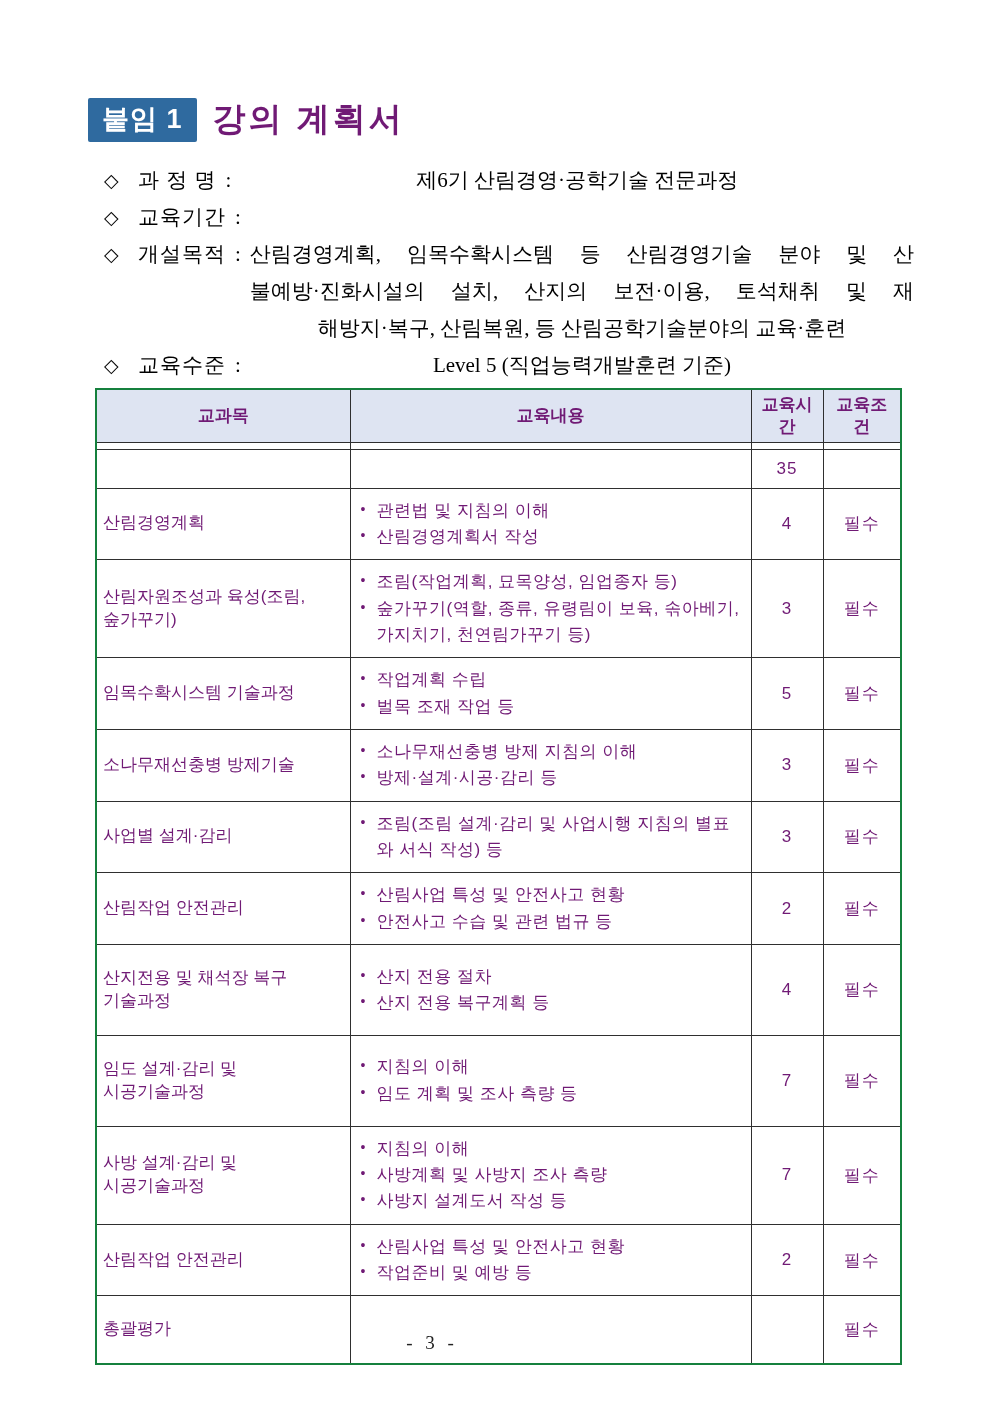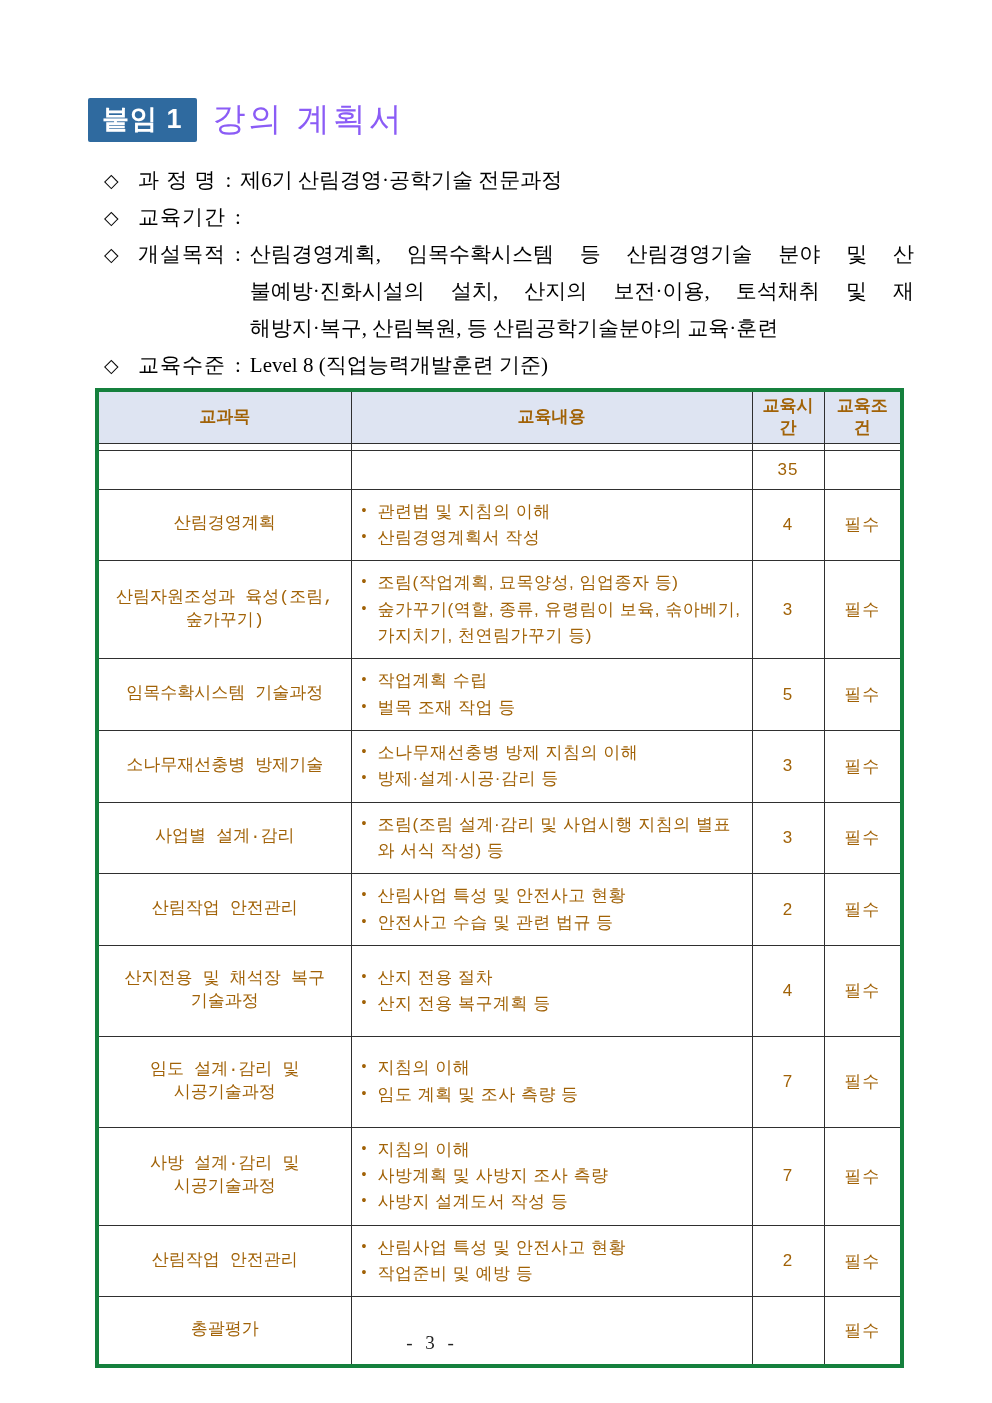--- a/index.html
+++ b/index.html
@@ -19,56 +19,56 @@
   }
   .badge {
     background: #2f6a9f; color: #fff;
     font-family: "Liberation Sans", "DejaVu Sans", sans-serif;
     font-weight: bold; font-size: 27px;
     padding: 8px 14px 9px 14px; border-radius: 2px;
     letter-spacing: 1px; line-height: 1;
   }
   .doc-title {
     font-family: "Liberation Sans", "DejaVu Sans", sans-serif;
-    font-weight: normal; font-size: 33px; letter-spacing: 3px; color: #8b5cf6;
+    font-weight: bold; font-size: 33px; letter-spacing: 3px; color: #701a75;
   }
 
   
   .info-list { position: absolute; top: 162px; left: 104px; width: 810px; }
   .info-item { display: flex; align-items: flex-start; font-size: 21px; line-height: 37px; }
   .info-diamond { width: 34px; flex: 0 0 34px; font-size: 19px; }
   .info-label { flex: 0 0 auto; letter-spacing: 1px; white-space: nowrap; }
   .info-sep { flex: 0 0 auto; padding: 0 9px 0 9px; }
   .info-value { flex: 1 1 auto; }
   .info-value.nowrap { white-space: nowrap; }
-  .info-line { line-height: 37px; }
+  .info-line { line-height: 37px; text-align: center; }
   .info-line.justified { text-align: justify; text-align-last: justify; font-family: Liberation Serif, serif; }
 
   
   .course-table-wrap { position: absolute; top: 388px; left: 95px; }
   table.course-table {
     border-collapse: collapse; table-layout: fixed; width: 805px;
     font-family: "Liberation Sans", "DejaVu Sans", sans-serif;
-    font-size: 17px; color: #a16207;
-    border: 4px solid #15803d;
+    font-size: 17px; color: #701a75;
+    border: 2px solid #15803d;
   }
   table.course-table th, table.course-table td {
     border: 1px solid #2f2f2f;
   }
   thead th {
     background: #dee4f2;
     font-weight: bold; font-size: 17px;
     text-align: center; vertical-align: middle;
     height: 53px; white-space: pre-line; line-height: 1.3;
     border-bottom: 2px solid #000;
   }
   tr.spacer-row td { height: 7px; padding: 0; border-top: none; }
   td.cell-subject {
-    text-align: center; vertical-align: middle;
-    white-space: pre-line; line-height: 1.35; padding: 22px 6px; font-family: Liberation Mono, monospace;
+    vertical-align: middle;
+    white-space: pre-line; line-height: 1.35; padding: 22px 6px;
   }
   td.cell-content { vertical-align: middle; padding: 9px 10px; }
   .content-item { display: flex; align-items: flex-start; line-height: 1.55; }
   .content-bullet { flex: 0 0 16px; font-size: 14px; padding-top: 1px; text-align: left; }
   .content-text { flex: 1 1 auto; letter-spacing: 0.5px; }
   td.cell-hours, td.cell-condition {
     text-align: center; vertical-align: middle; padding: 16px 2px; letter-spacing: 1px;
   }
   tr.course-row { min-height: 56px; }
   tr.total-row td { height: 39px; padding-top: 5px; padding-bottom: 5px; }
@@ -115,21 +115,21 @@
           <div class="info-line justified">불예방·진화시설의 설치, 산지의 보전·이용, 토석채취 및 재</div>
           <div class="info-line">해방지·복구, 산림복원, 등 산림공학기술분야의 교육·훈련</div>
         </span>
     </div>
 
     <div class="info-item">
       <span class="info-diamond">◇</span>
       <span class="info-label">교육수준</span>
       <span class="info-sep">:</span>
       <span class="info-value nowrap">
-          <div class="info-line">Level 8 (직업능력개발훈련 기준)</div>
+          <div class="info-line">Level 5 (직업능력개발훈련 기준)</div>
         </span>
     </div>
   </div>
 
   <div class="course-table-wrap">
     <table class="course-table">
       <colgroup>
         <col style="width:254px">
           <col style="width:401px">
           <col style="width:72px">

